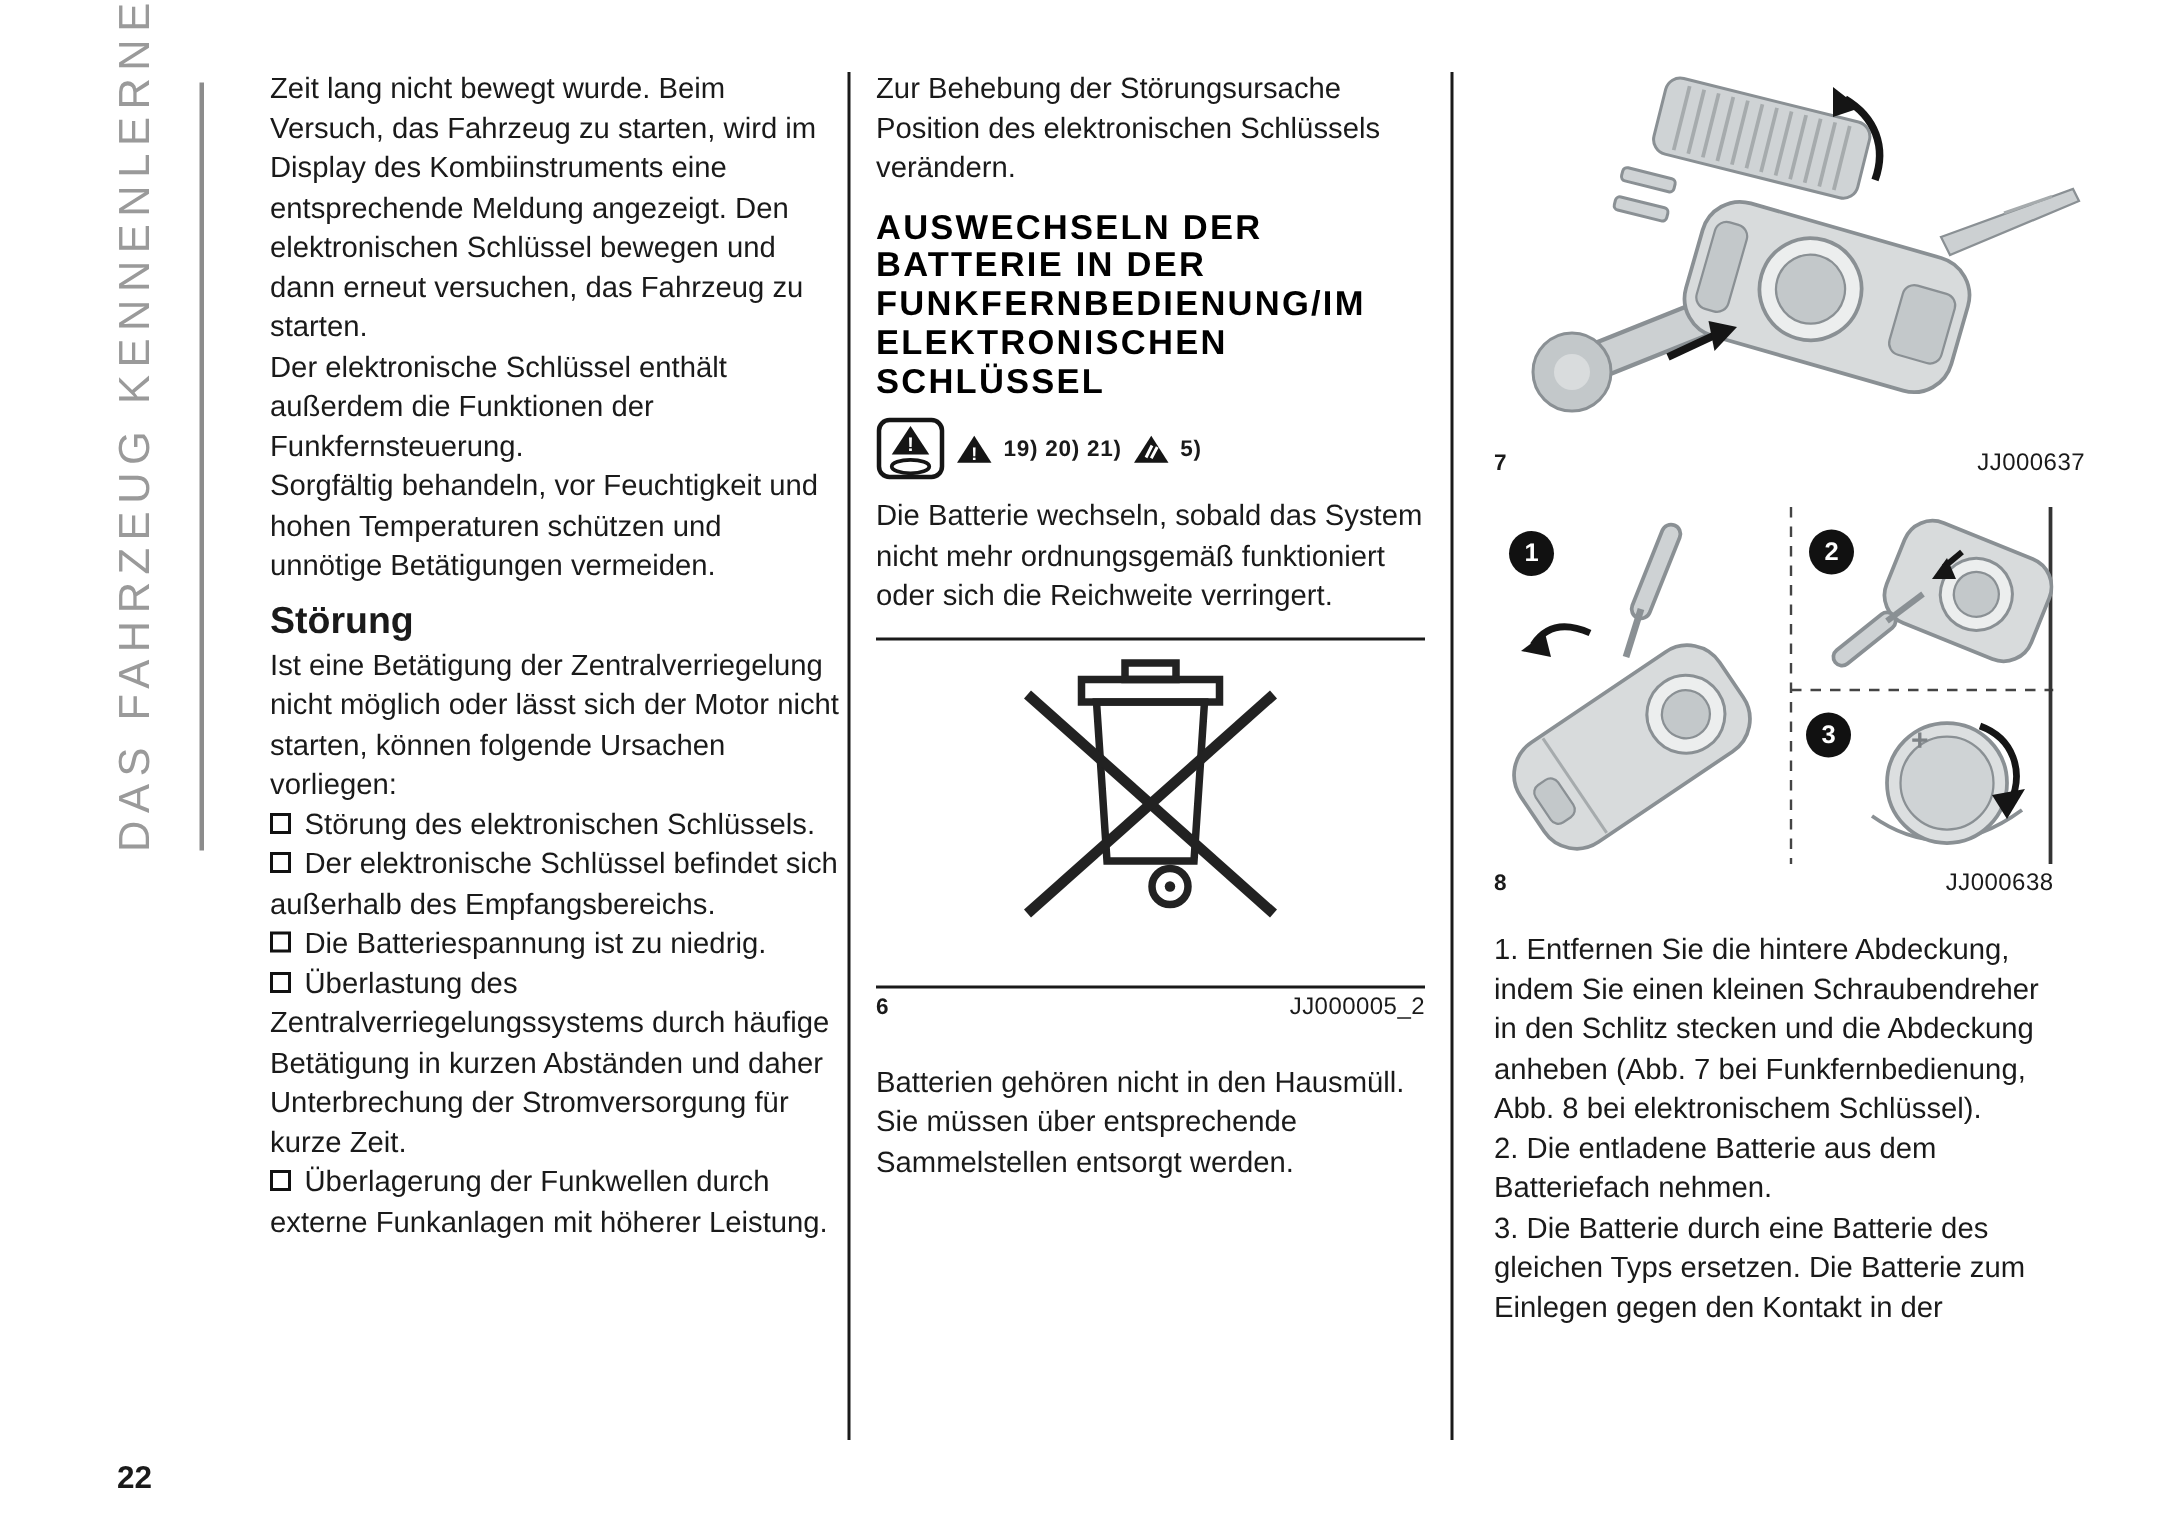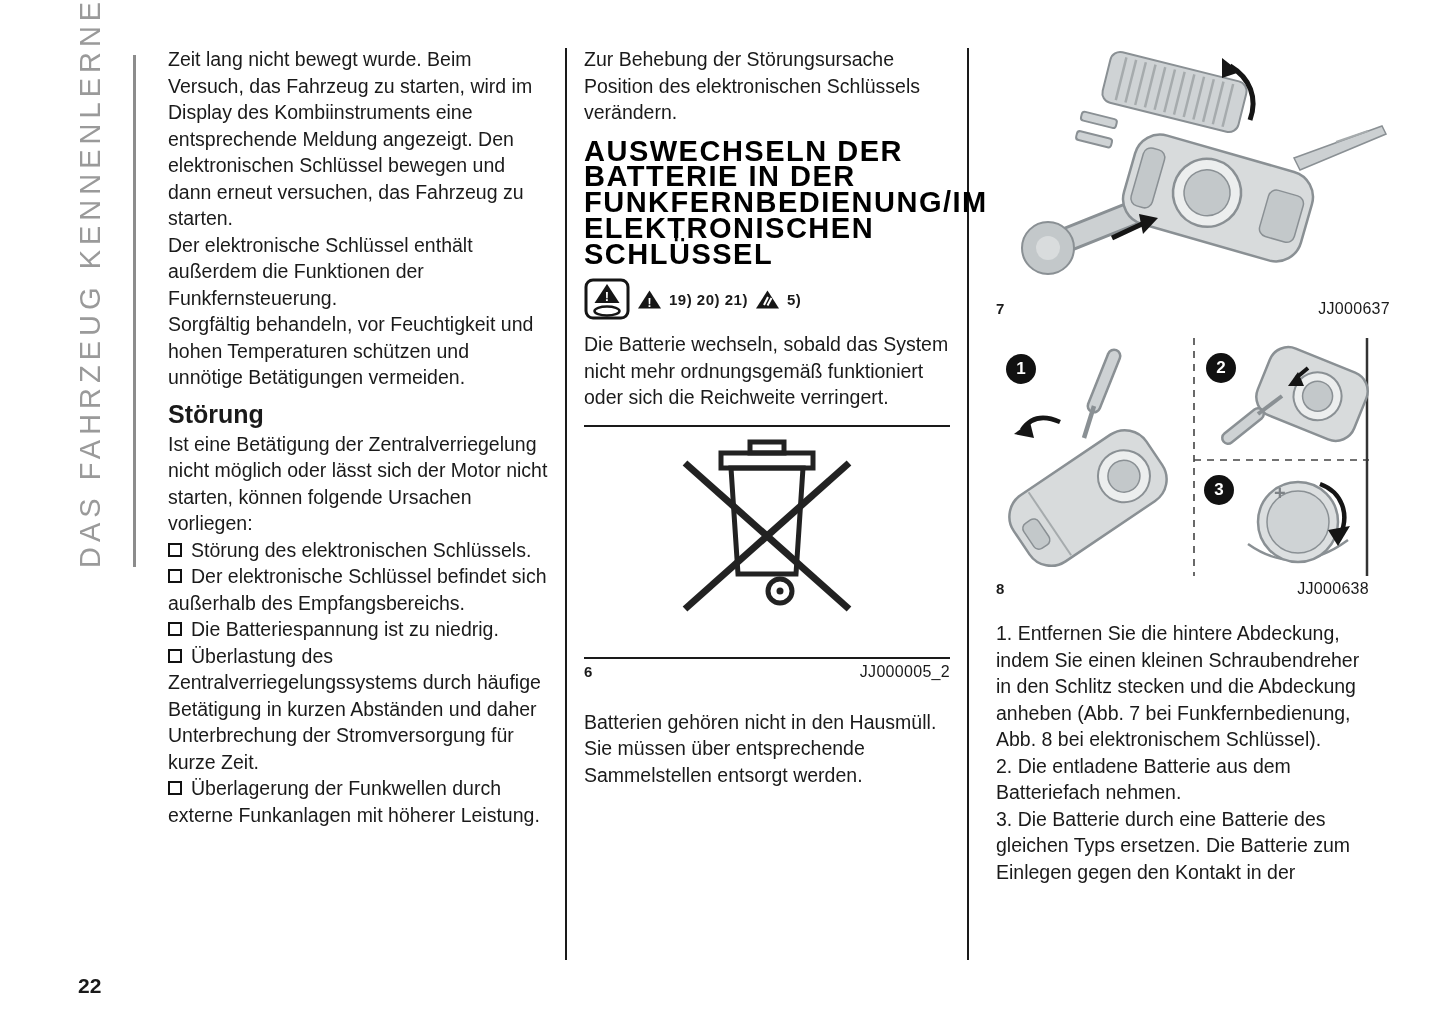--- a/index.html
+++ b/index.html
@@ -13,30 +13,30 @@
     position:absolute; left:74px; top:52px; height:516px; width:40px;
     writing-mode:vertical-rl; transform:rotate(180deg);
     font-size:29px; letter-spacing:5px; color:#9a9a9a; white-space:nowrap;
   }
   .chapter-rule { position:absolute; left:133px; top:55px; width:3px; height:512px; background:#8c8c8c; }
   
   .vrule { position:absolute; top:48px; height:912px; width:2px; background:#1a1a1a; }
   .v1 { left:565px; } .v2 { left:967px; }
 
   .col { position:absolute; top:46px; }
-  .col1 { left:168px; width:380px; }
+  .col1 { left:180px; width:380px; }
   .col2 { left:584px; width:366px; }
   .col3 { left:996px; width:394px; }
 
   .t { margin:0; font-size:19.5px; line-height:26.5px; }
   .subhead { margin:9px 0 2px; font-size:25px; font-weight:bold; }
   .bullet { }
   .sq { display:inline-block; width:10px; height:10px; border:2.5px solid #111; margin-right:9px; }
 
-  .bighead { margin:13px 0 0; font-size:29px; font-weight:bold; letter-spacing:1.5px; line-height:25.8px; color:#000; }
+  .bighead { margin:13px 0 0; font-size:23px; font-weight:bold; letter-spacing:1.5px; line-height:25.8px; color:#000; }
   .hl { display:block; }
 
   .warnrow { display:flex; align-items:center; gap:7px; margin-top:10px; height:44px; }
   .refs { font-size:15px; font-weight:bold; letter-spacing:0.5px; }
 
   .mt10 { margin-top:10px; }
   .mt28 { margin-top:28px; }
 
   .hline { height:2px; background:#1a1a1a; margin-top:14px; }
 

